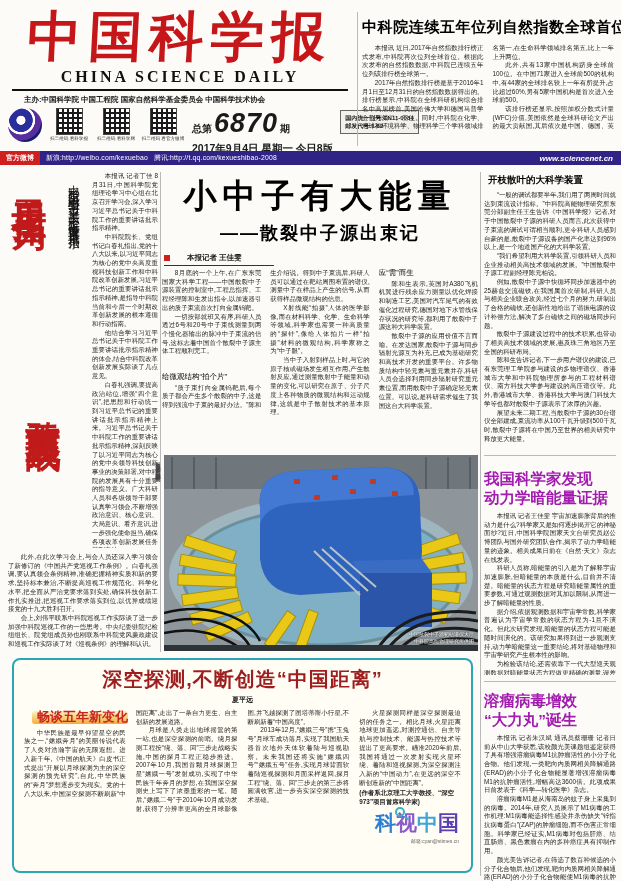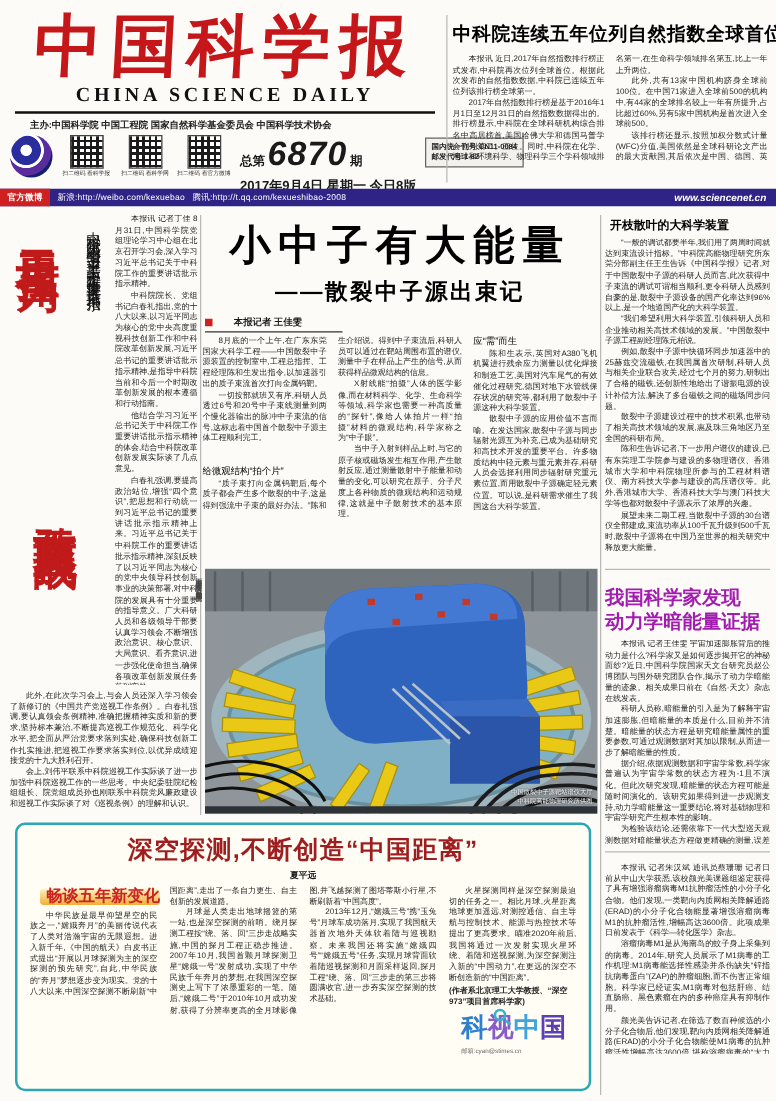--- a/index.html
+++ b/index.html
@@ -93,21 +93,21 @@
   
   .bottom-box{left:12px;top:658px;width:461px;height:215px;border:2px solid #2ba6b4;
               border-radius:8px;background:#fffdf4;padding:6px 10px 6px 10px}
   .bb-head{text-align:center;font-size:20px;font-weight:900;color:#9e1d1f;letter-spacing:1px}
   .bb-author{text-align:center;font-size:7px;font-weight:bold;margin:2px 0 4px 0;color:#222}
   .bb-body{column-count:4;column-gap:10px;height:152px;overflow:hidden;position:relative}
   .kicker{display:block;width:96px;text-align:right;background:linear-gradient(180deg,#fdf3c4,#f3ae35);
           color:#c92323;font-size:13px;font-weight:900;border-radius:3px;padding:2px 0;margin:2px 0 5px 8px}
   .bb-attrib{text-indent:0 !important;text-align:left;font-weight:bold;margin-top:2px !important}
   .kv-logo{position:absolute;right:2px;bottom:2px;width:90px;height:52px;background:#fffdf4;
-           text-align:left;padding-top:4px}
+           text-align:right;padding-top:4px}
   .kv-chars{font-size:21px;font-weight:900;letter-spacing:0;line-height:24px;position:relative}
   .kv-c0{color:#2f7fd0}.kv-c1{color:#8a5cc9}.kv-c2{color:#3fa4dc}.kv-c3{color:#5b3fb5}
   .kv-lens{position:absolute;left:26px;top:-4px;width:10px;height:10px;border:2px solid #35b3c9;border-radius:50%}
   .kv-lens::after{content:"";position:absolute;left:7px;top:8px;width:5px;height:2px;background:#35b3c9;transform:rotate(40deg)}
   .kv-email{font-size:5px;color:#666;margin-top:2px}
 </style>
 </head>
 <body>
 
 <div class="page">
@@ -295,20 +295,24 @@
       </div>
       <div class="rc-s2-body tiny">
           <p>本报讯 记者王佳雯 宇宙加速膨胀背后的推动力是什么?科学家又是如何逐步揭开它的神秘面纱?近日,中国科学院国家天文台研究员赵公博团队与国外研究团队合作,揭示了动力学暗能量的迹象。相关成果日前在《自然·天文》杂志在线发表。</p>
           <p>科研人员称,暗能量的引入是为了解释宇宙加速膨胀,但暗能量的本质是什么,目前并不清楚。暗能量的状态方程是研究暗能量属性的重要参数,可通过观测数据对其加以限制,从而进一步了解暗能量的性质。</p>
           <p>据介绍,依据观测数据和宇宙学常数,科学家普遍认为宇宙学常数的状态方程为-1且不演化。但此次研究发现,暗能量的状态方程可能是随时间演化的。该研究如果得到进一步观测支持,动力学暗能量这一重要结论,将对基础物理和宇宙学研究产生根本性的影响。</p>
           <p>为检验该结论,还需依靠下一代大型巡天观测数据对暗能量状态方程做更精确的测量,误差控制需达到不超过5%。科学家预计五年内可对动力学暗能量作出重要检验,但无论结果如何,都是推动暗能量研究的一个重大进展。</p>
         </div>
     </div>
     <div class="hline" style="position:static;width:132px;margin-top:6px"></div>
     <div class="rc-s3">
+      <div class="rc-head2">
+        <div>溶瘤病毒增效</div>
+        <div>“大力丸”诞生</div>
+      </div>
       <div class="rc-s3-body tiny">
           <p>本报讯 记者朱汉斌 通讯员蔡珊珊 记者日前从中山大学获悉,该校颜光美课题组鉴定获得了具有增强溶瘤病毒M1抗肿瘤活性的小分子化合物。他们发现,一类靶向内质网相关降解通路(ERAD)的小分子化合物能显著增强溶瘤病毒M1的抗肿瘤活性,增幅高达3600倍。此项成果日前发表于《科学—转化医学》杂志。</p>
           <p>溶瘤病毒M1是从海南岛的蚊子身上采集到的病毒。2014年,研究人员展示了M1病毒的工作机理:M1病毒能选择性感染并杀伤缺失“锌指抗病毒蛋白”(ZAP)的肿瘤细胞,而不伤害正常细胞。科学家已经证实,M1病毒对包括肝癌、结直肠癌、黑色素瘤在内的多种癌症具有抑制作用。</p>
           <p>颜光美告诉记者,在筛选了数百种候选的小分子化合物后,他们发现,靶向内质网相关降解通路(ERAD)的小分子化合物能使M1病毒的抗肿瘤活性增幅高达3600倍,堪称溶瘤病毒的“大力丸”,这一效应已在小鼠原位肝癌模型及源于病人肝癌手术标本的离体培养组织中得到验证。</p>
         </div>
     </div>
   </div>
 
   <div class="abs bottom-box">
     <div class="bb-head">深空探测,不断创造“中国距离”</div>

